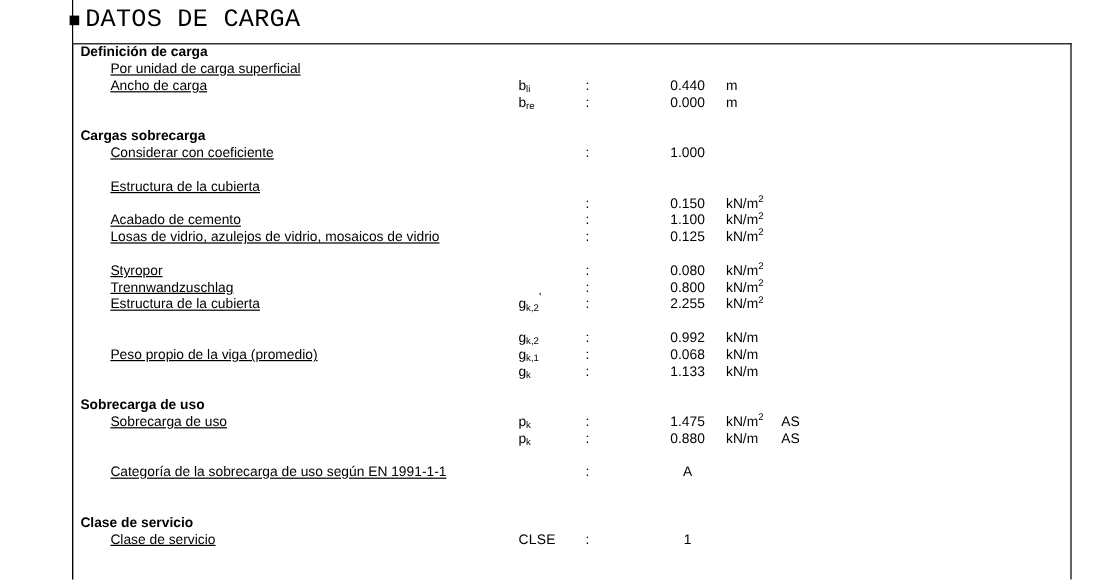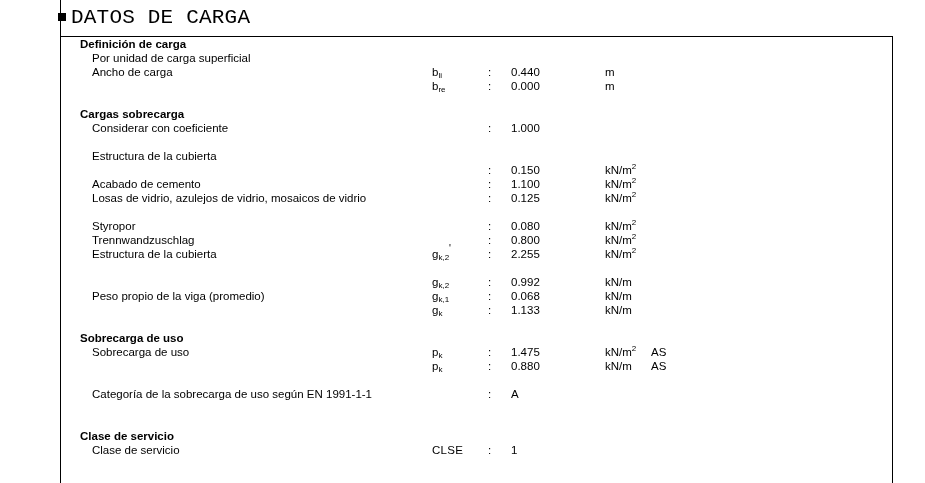--- a/index.html
+++ b/index.html
@@ -80,24 +80,24 @@
   .r-label {
     position: absolute;
     top: 0;
     white-space: normal;
     width: 370px;
     line-height: 14px;
   }
   .row.section > .r-label {
     left: 6px;
     font-weight: bold;
-    margin-left: 13px;
   }
   .row.item > .r-label {
     left: 31px;
+    text-decoration: underline;
   }
 
   .r-sym {
     position: absolute;
     left: 371px;
     top: 0;
     font-size: 11.5px;
   }
   .r-sym sub {
     font-size: 8px;
@@ -118,24 +118,24 @@
   }
 
   .r-colon {
     position: absolute;
     left: 427px;
     top: 0;
   }
 
   .r-value {
     position: absolute;
-    left: 450px;
+    left: 472px;
     top: 0;
     width: 80px;
-    text-align: left;
+    text-align: center;
   }
 
   .r-unit {
     position: absolute;
     left: 544px;
     top: 0;
   }
   .r-unit sup {
     font-size: 8px;
     line-height: 0;

